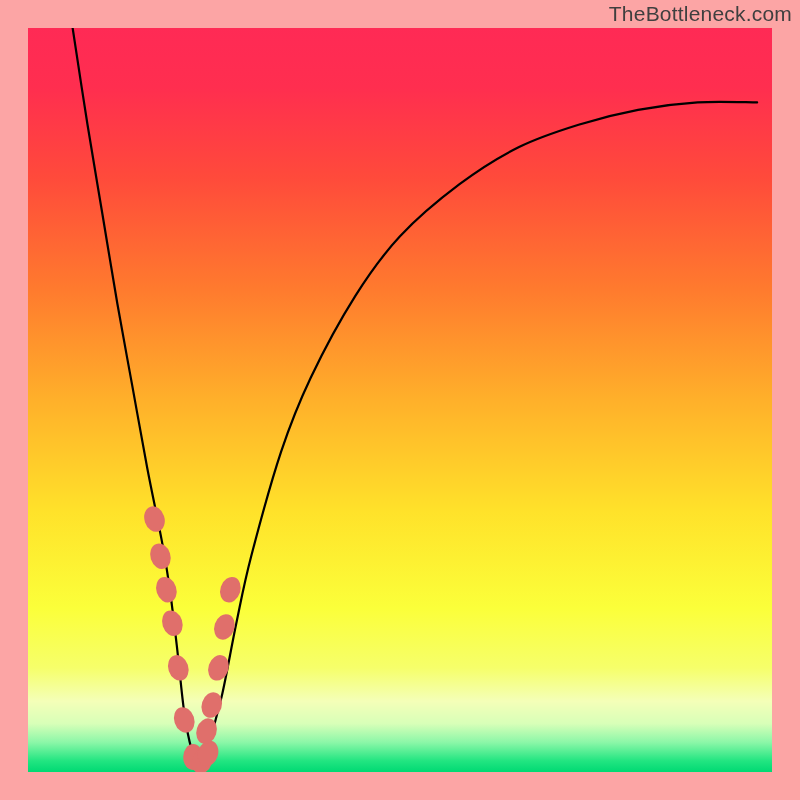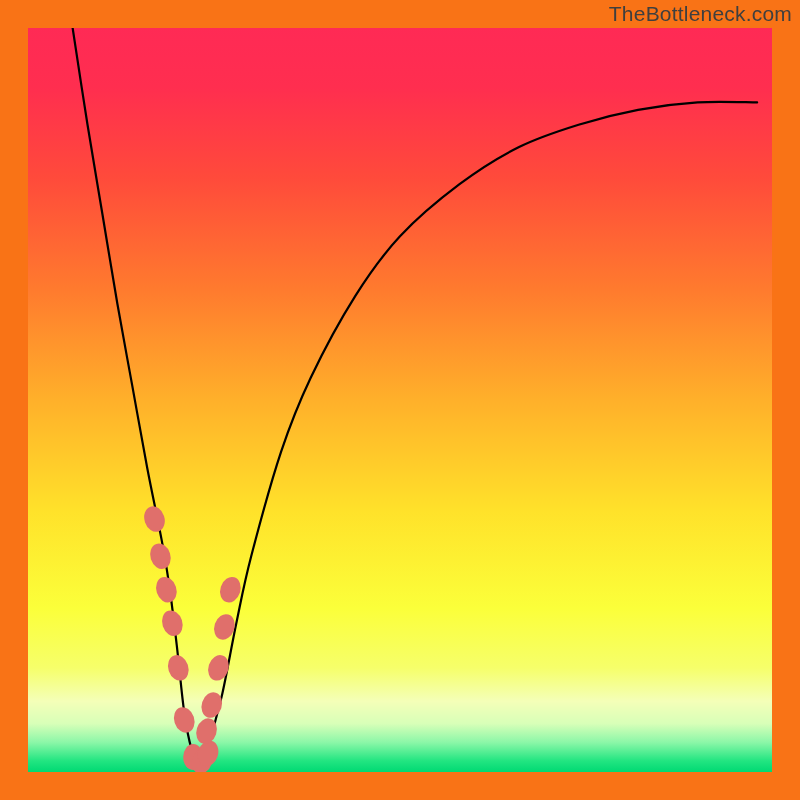--- a/index.html
+++ b/index.html
@@ -7,21 +7,21 @@
     padding: 0;
     width: 800px;
     height: 800px;
     overflow: hidden;
     font-family: Arial, Helvetica, sans-serif;
   }
   #stage {
     position: relative;
     width: 800px;
     height: 800px;
-    background: #f97316;
+    background: #fca5a5;
   }
   #plot-area {
     position: absolute;
     left: 28px;
     top: 28px;
     width: 744px;
     height: 744px;
     overflow: hidden;
   }
   #plot-gradient {

